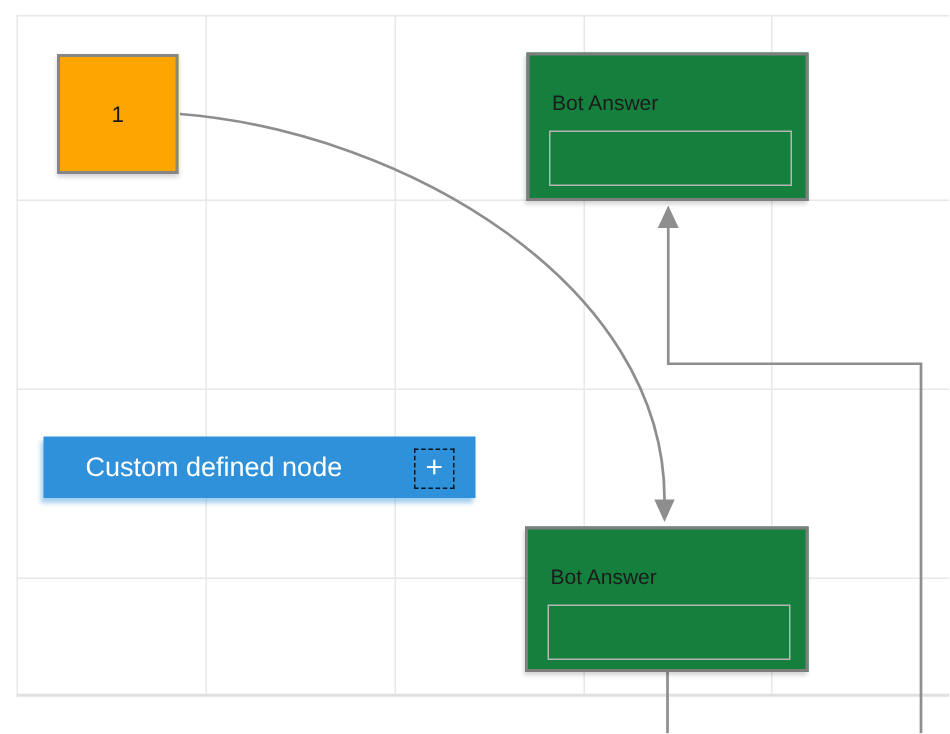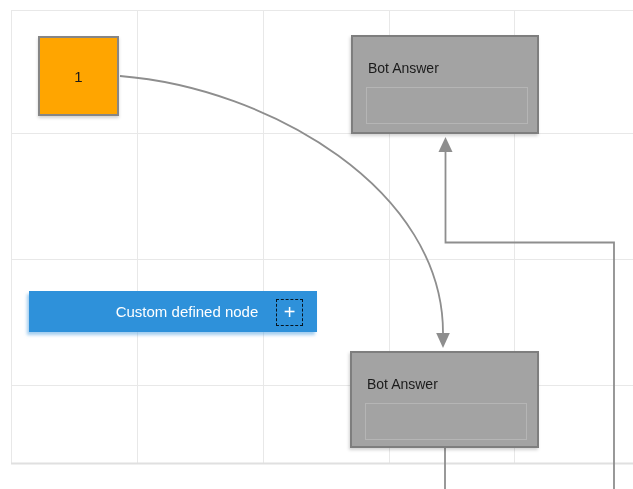--- a/index.html
+++ b/index.html
@@ -34,21 +34,21 @@
     background: #FFA500;
     border: 2px solid #868686;
     box-shadow: 0 2px 3px rgba(0,0,0,0.18);
     display: flex;
     align-items: center;
     justify-content: center;
     font-size: 15px;
     color: #1b1b1b;
   }
   .node-bot {
-    background: #a3a3a3;
+    background: #15803d;
     border: 2px solid #7e7e7e;
     box-shadow: -1px 2px 3px rgba(0,0,0,0.18);
   }
   .node-bot-top {
     left: 351px;
     top: 35px;
     width: 188px;
     height: 99px;
   }
   .node-bot-bottom {
@@ -79,25 +79,24 @@
     top: 291px;
     width: 288px;
     height: 41px;
     background: #2E91DA;
     box-shadow: -2px 3px 3px rgba(90,165,225,0.55);
     display: flex;
     align-items: center;
   }
   .custom-label {
     color: #ffffff;
-    font-size: 15px;
+    font-size: 18px;
     padding-left: 28px;
     flex: 1;
     white-space: nowrap;
-    text-align: center;
   }
   .add-box {
     position: absolute;
     right: 14px;
     top: 8px;
     width: 25px;
     height: 25px;
     border: 1px dashed rgba(0,0,0,0.85);
     display: flex;
     align-items: center;

